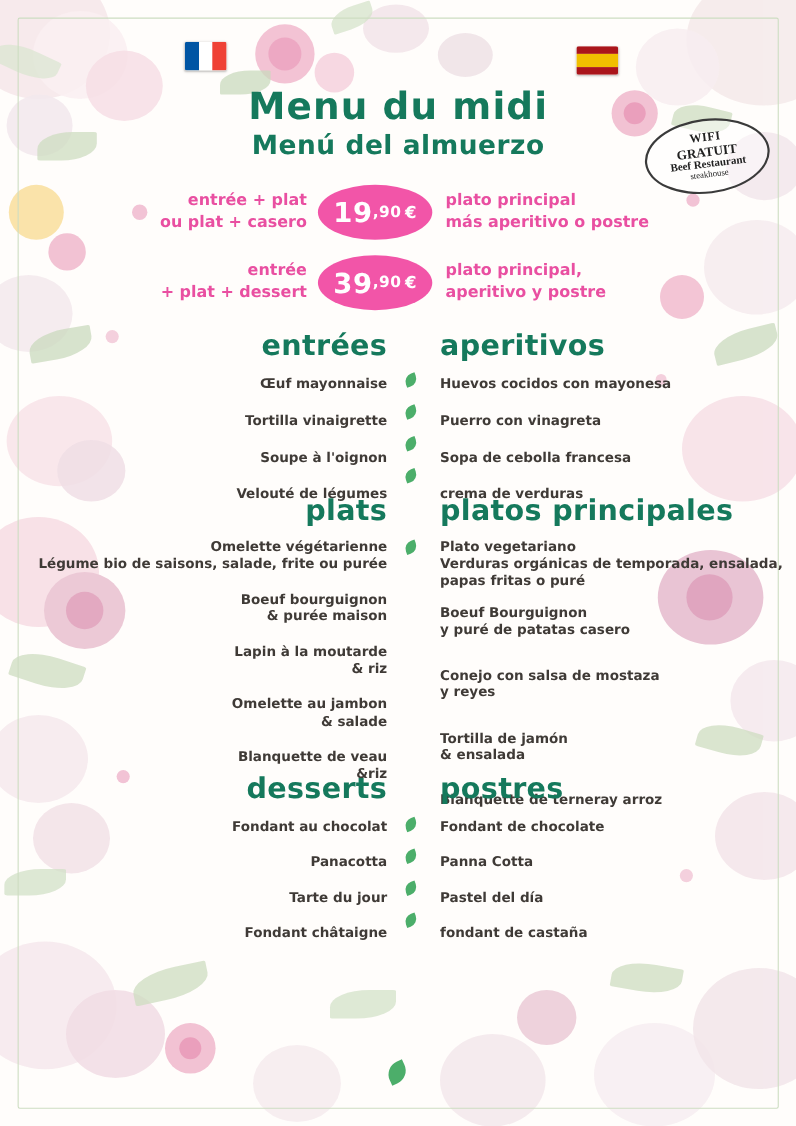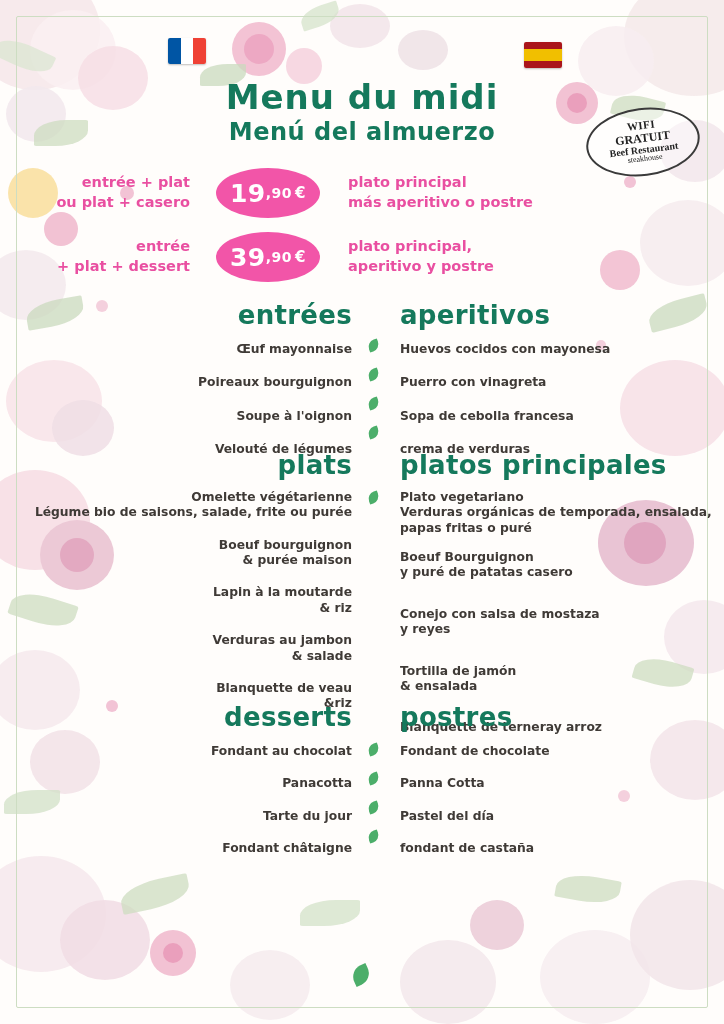--- a/index.html
+++ b/index.html
@@ -126,21 +126,21 @@
   .wifi-stamp .w3 { font-size: 10px; font-weight: bold; }
   .wifi-stamp .w4 { font-size: 8px; }
 
   
   .price-row {
     position: absolute;
     width: 724px;
     left: 0;
     display: flex;
     align-items: center;
-    gap: 16px;
+    justify-content: center;
   }
   .price-row.r1 { top: 168px; }
   .price-row.r2 { top: 232px; }
 
   .price-left {
     width: 190px;
     text-align: right;
     color: #e94fa1;
     font-weight: bold;
     font-size: 14.5px;
@@ -377,21 +377,21 @@
         <div>plato principal,</div>
         <div>aperitivo y postre</div>
       </div>
     </div>
 
     <div class="section" style="left:22px; top:300px;">
       <div class="col-fr">
         <div class="sec-head-fr">entrées</div>
         <div style="height:6px;"></div>
         <div class="item-fr" style="margin-bottom:18px;">Œuf mayonnaise</div>
-        <div class="item-fr" style="margin-bottom:18px;">Poireaux bourguignon</div>
+        <div class="item-fr" style="margin-bottom:18px;">Tortilla vinaigrette</div>
         <div class="item-fr" style="margin-bottom:18px;">Soupe à l'oignon</div>
         <div class="item-fr">Velouté de légumes</div>
       </div>
       <div class="leaf-col">
         <div class="leaf small" style="top:40px;"></div>
         <div class="leaf small" style="top:69px;"></div>
         <div class="leaf small" style="top:98px;"></div>
         <div class="leaf small" style="top:127px;"></div>
       </div>
       <div class="col-es">
@@ -414,21 +414,21 @@
         </div>
         <div class="item-fr" style="margin-bottom:17px;">
           <div>Boeuf bourguignon</div>
           <div>&amp; purée maison</div>
         </div>
         <div class="item-fr" style="margin-bottom:17px;">
           <div>Lapin à la moutarde</div>
           <div>&amp; riz</div>
         </div>
         <div class="item-fr" style="margin-bottom:17px;">
-          <div>Verduras au jambon</div>
+          <div>Omelette au jambon</div>
           <div>&amp; salade</div>
         </div>
         <div class="item-fr">
           <div>Blanquette de veau</div>
           <div>&amp;riz</div>
         </div>
       </div>
       <div class="leaf-col">
         <div class="leaf small" style="top:42px;"></div>
       </div>

